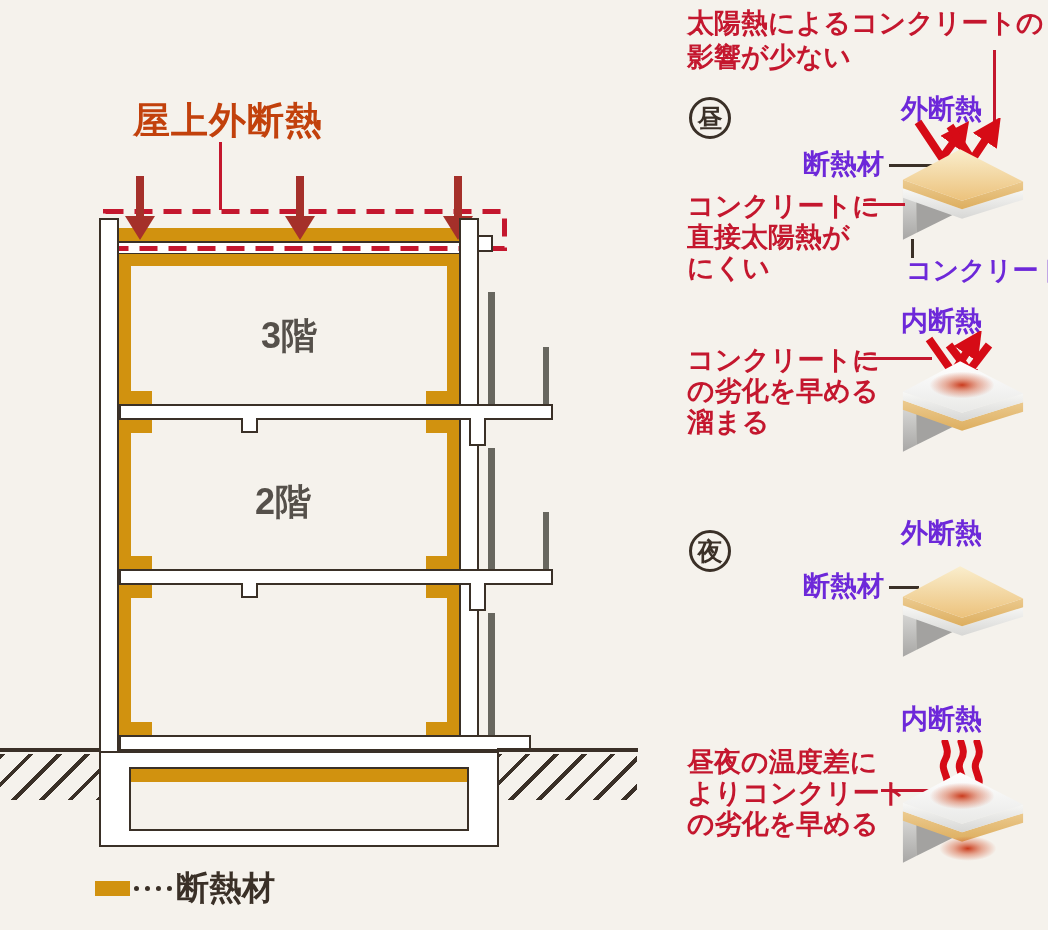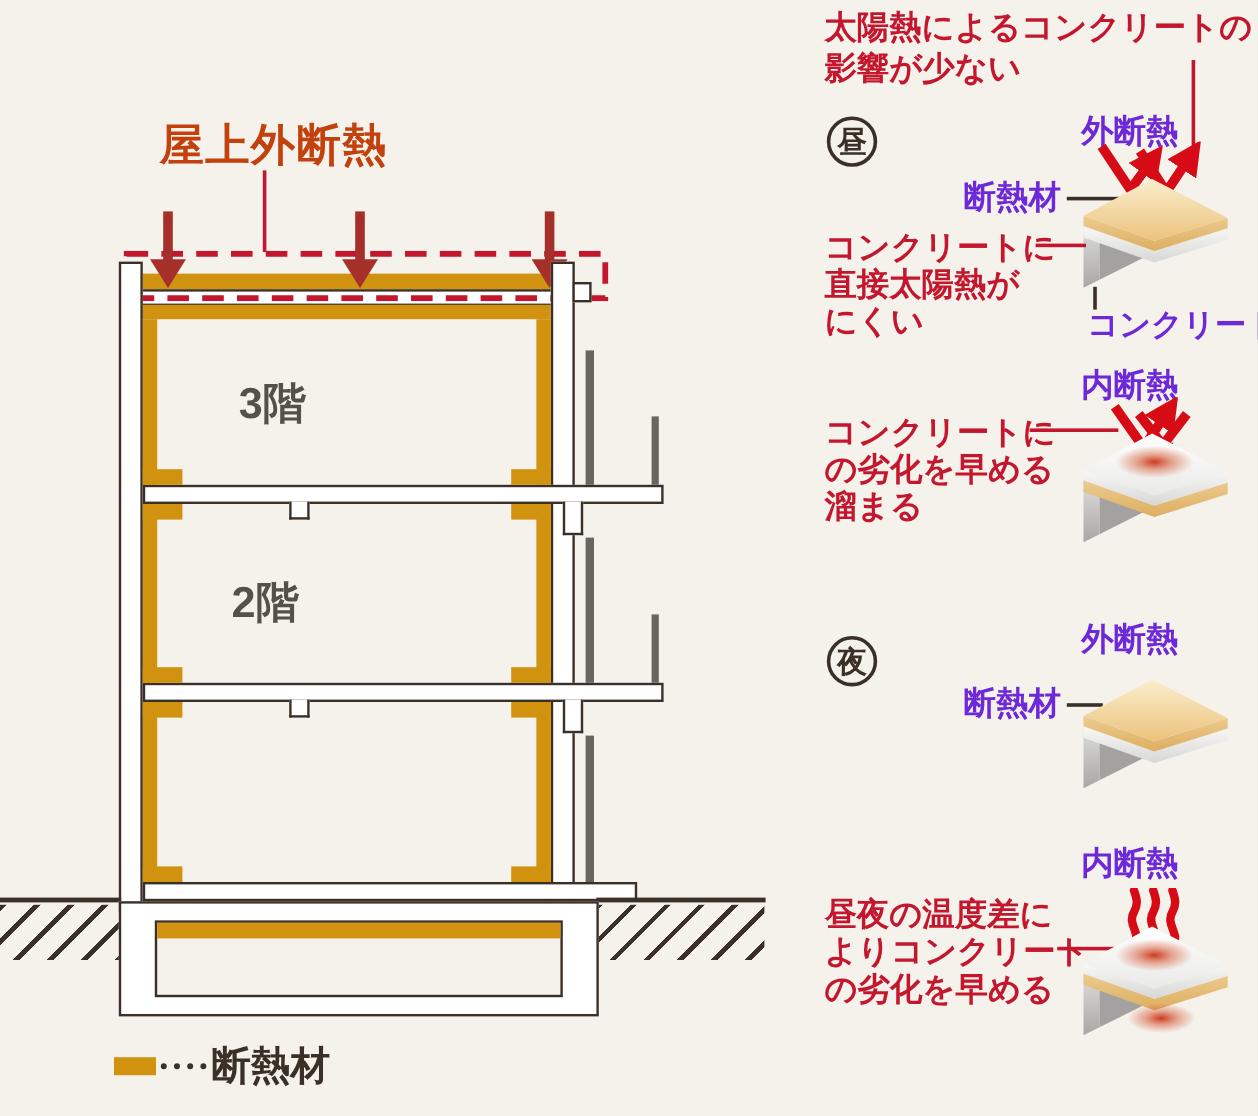--- a/index.html
+++ b/index.html
@@ -5,21 +5,21 @@
   html,body{margin:0;padding:0;background:#e8e5de;}
   #stage{
     position:relative;width:1048px;height:930px;margin:0 auto;
     background:#f5f2ec;overflow:hidden;
     font-family:"Liberation Sans",sans-serif;
   }
   .abs{position:absolute;}
   .t{position:absolute;font-weight:bold;white-space:nowrap;}
   .red{color:#c4172e;font-size:27px;line-height:31px;}
   .dark{color:#6d28d9;font-size:27px;line-height:31px;}
-  .floor-label{position:absolute;width:180px;text-align:left;
+  .floor-label{position:absolute;width:180px;text-align:center;
     font-size:36px;font-weight:bold;color:#55504a;}
   .wall{position:absolute;background:#ffffff;border:2.5px solid #3a3027;box-sizing:border-box;}
   .slab{position:absolute;background:#ffffff;border:2.5px solid #3a3027;box-sizing:border-box;}
   .orange{position:absolute;background:#d1920f;}
   .rail{position:absolute;background:#68675f;}
   .groundline{position:absolute;background:#3a3027;}
   .hatch{position:absolute;background:repeating-linear-gradient(135deg,#3a3027 0 4px,transparent 4px 20px);}
   .redline{position:absolute;background:#c4172e;}
   .darkline{position:absolute;background:#3a3027;}
   .badge{position:absolute;width:42px;height:42px;border:3.5px solid #3a3027;border-radius:50%;

